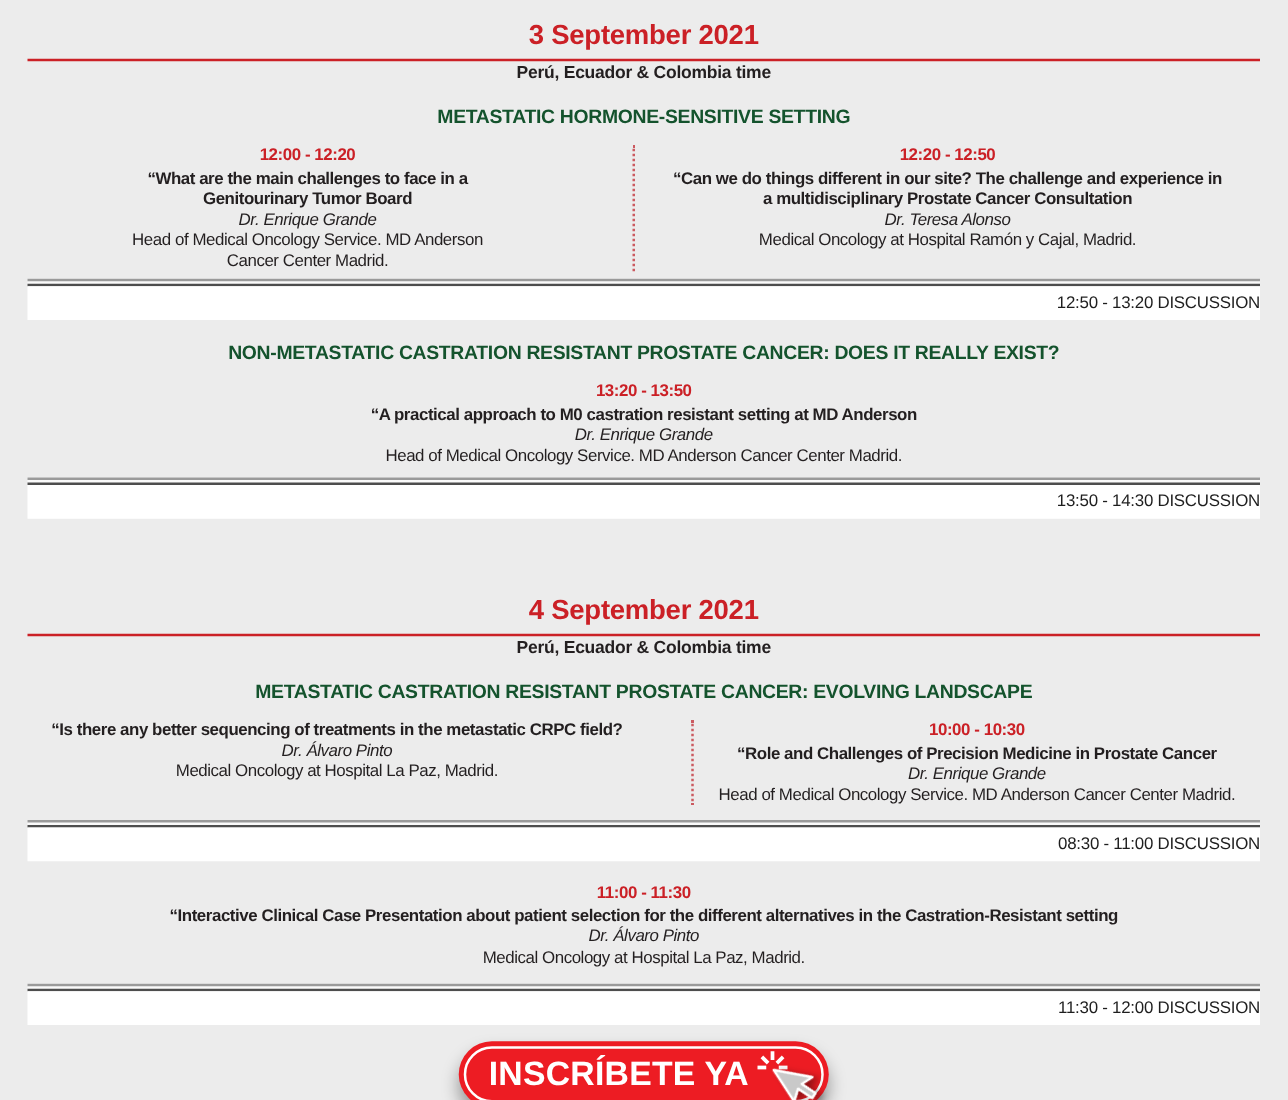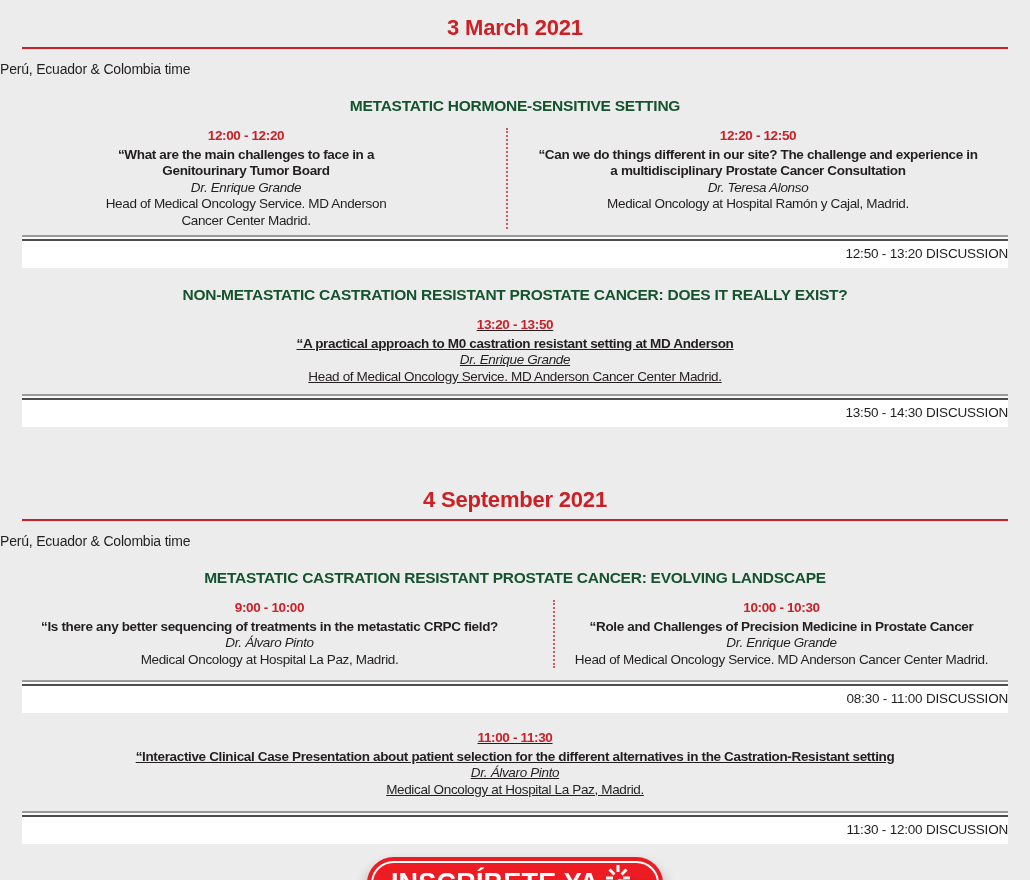--- a/index.html
+++ b/index.html
@@ -16,22 +16,22 @@
     margin: 0; padding-top: 15px;
     text-align: center;
     font-size: 22px; line-height: 26px; font-weight: bold;
     color: #cb2026; letter-spacing: -0.2px;
   }
   .day2 .date-title { padding-top: 60px; }
 
   .red-rule { margin: 6px 22px 0; border-top: 2px solid #cb2026; height: 0; }
 
   .tz {
-    margin-top: 12px; 
-    font-size: 14px; line-height: 17px; font-weight: normal;
+    text-align: center;
+    font-size: 14px; line-height: 17px; font-weight: bold;
     letter-spacing: -0.2px;
   }
 
   .sec-heading {
     margin: 19px 22px 0; text-align: center;
     font-size: 15.5px; line-height: 18px; font-weight: bold;
     color: #14532d; letter-spacing: -0.25px;
   }
 
   .cols { display: flex; margin: 13px 22px 0; align-items: stretch; gap: 36px; }
@@ -42,21 +42,21 @@
   .session { text-align: center; font-size: 13.5px; line-height: 16.5px; letter-spacing: -0.35px; }
   .session .inner { margin: 0 auto; }
   .d1 .colA .inner { max-width: 318px; }
   .d1 .colB .inner { max-width: 448px; }
   .d2 .colA .inner { max-width: 478px; }
   .d2 .colB .inner { max-width: 462px; }
   .time { color: #cb2026; font-weight: bold; margin-bottom: 2px; }
   .s-title { font-weight: bold; }
   .speaker { font-style: italic; }
 
-  .single-session { margin: 13px 22px 0; text-decoration: underline; }
+  .single-session { margin: 13px 22px 0; }
   .single-session .inner { max-width: 986px; }
 
   .disc { margin: 6px 22px 0; }
   .disc-rule {
     border-top: 2px solid #9a9a9a;
     border-bottom: 2px solid #4d4d4d;
     height: 2px; background: #fafafa;
   }
   .disc-band {
     background: #ffffff; text-align: right;
@@ -96,21 +96,21 @@
     width: 54px; height: 62px; overflow: visible;
     pointer-events: none;
   }
 </style>
 </head>
 <body>
 
 <div class="flyer">
 
   <section class="day day1">
-    <h1 class="date-title">3 March 2021</h1>
+    <h1 class="date-title">3 September 2021</h1>
     <div class="red-rule"></div>
     <div class="tz">Perú, Ecuador &amp; Colombia time</div>
     <h2 class="sec-heading">METASTATIC HORMONE-SENSITIVE SETTING</h2>
 
     <div class="cols d1">
       <div class="colA session">
         <div class="inner">
           <div class="time">12:00 - 12:20</div>
           <div class="s-title">“What are the main challenges to face in a Genitourinary Tumor Board</div>
           <div class="speaker">Dr. Enrique Grande</div>
@@ -151,21 +151,20 @@
 
   <section class="day day2">
     <h1 class="date-title">4 September 2021</h1>
     <div class="red-rule"></div>
     <div class="tz">Perú, Ecuador &amp; Colombia time</div>
     <h2 class="sec-heading">METASTATIC CASTRATION RESISTANT PROSTATE CANCER: EVOLVING LANDSCAPE</h2>
 
     <div class="cols d2">
       <div class="colA session">
         <div class="inner">
-          <div class="time">9:00 - 10:00</div>
           <div class="s-title">“Is there any better sequencing of treatments in the metastatic CRPC field?</div>
           <div class="speaker">Dr. Álvaro Pinto</div>
           <div class="affil">Medical Oncology at Hospital La Paz, Madrid.</div>
         </div>
       </div>
       <div class="colB session">
         <div class="inner">
           <div class="time">10:00 - 10:30</div>
           <div class="s-title">“Role and Challenges of Precision Medicine in Prostate Cancer</div>
           <div class="speaker">Dr. Enrique Grande</div>

